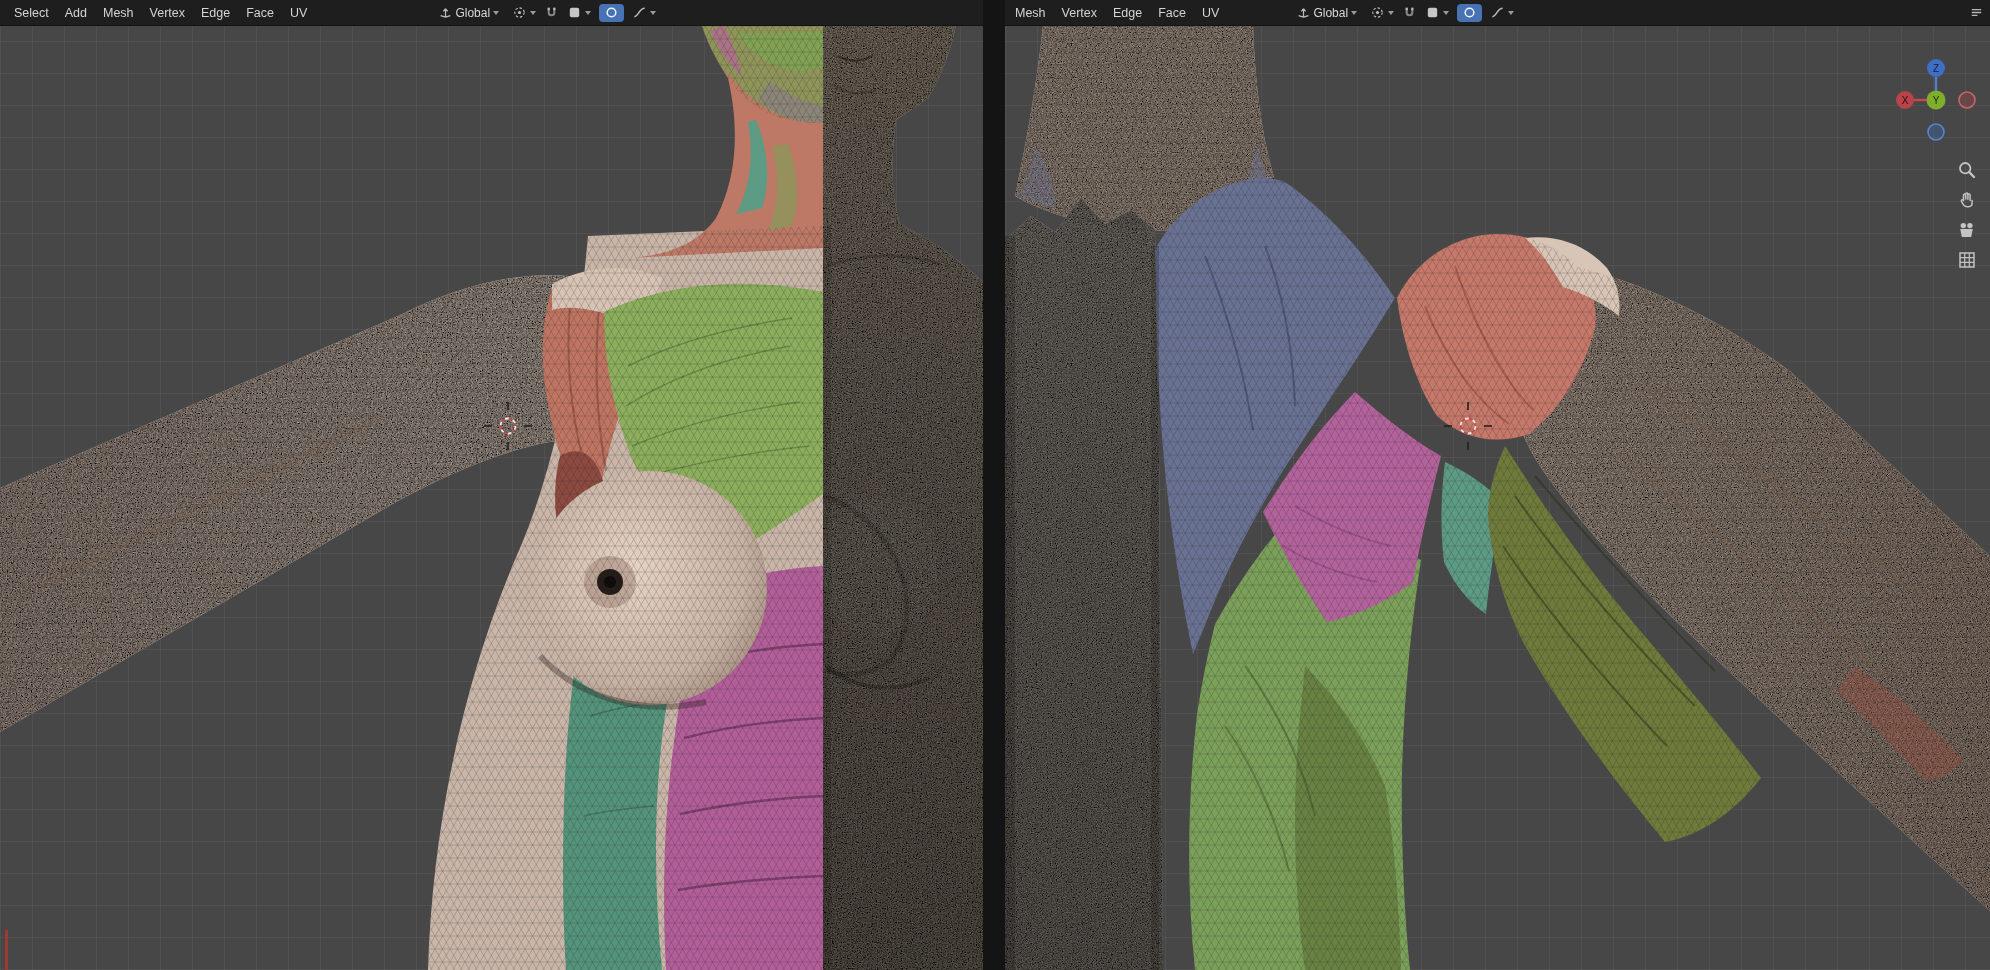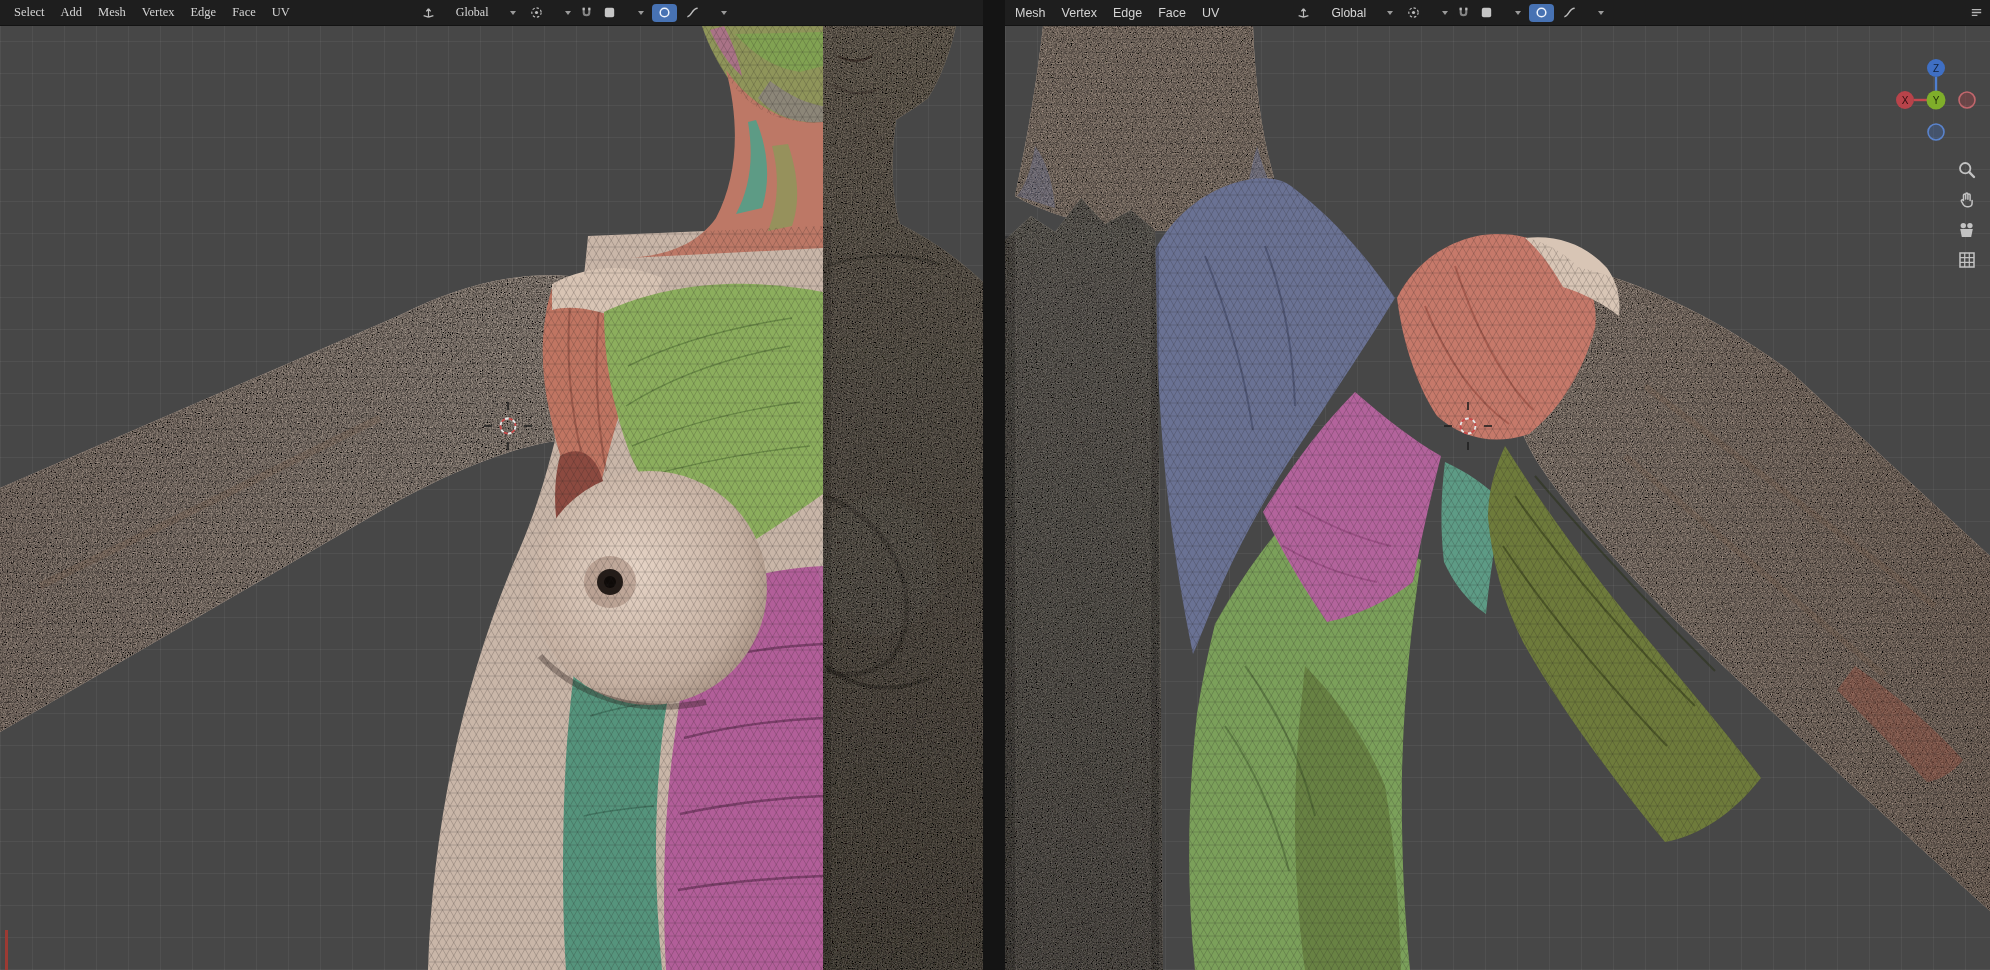--- a/index.html
+++ b/index.html
@@ -1,31 +1,31 @@
 <!DOCTYPE html>
 <html><head>
 <meta charset="utf-8">
 <style>
   html,body{margin:0;padding:0;background:#111;}
   .app{position:relative;width:1990px;height:970px;background:#161616;overflow:hidden;
        font-family:"Liberation Sans",sans-serif;-webkit-font-smoothing:antialiased;}
   .viewport{position:absolute;top:0;height:970px;}
-  .vp-left{left:0;width:983px;font-family:Liberation Serif, serif;}
+  .vp-left{left:0;width:983px;}
   .vp-right{left:1005px;width:985px;}
   .divider{position:absolute;top:0;left:983px;width:22px;height:970px;background:#141414;}
 
   
   .vp-header{height:26px;background:#1e1e1e;display:flex;align-items:center;
              padding:0 6px;box-sizing:border-box;border-bottom:1px solid #131313;}
   .menus{display:flex;align-items:center;}
   .menu{color:#d4d4d4;font-size:12.5px;padding:4px 8px;border-radius:3px;cursor:default;white-space:nowrap;}
   .hdr-cluster{display:flex;align-items:center;gap:3px;}
   .vp-left .hdr-cluster{margin-left:118px;}
   .vp-right .hdr-cluster{margin-left:64px;}
-  .pill{display:flex;align-items:center;gap:20px;background:#272727;border-radius:4px;
+  .pill{display:flex;align-items:center;gap:2px;background:#272727;border-radius:4px;
         padding:2px 5px;height:18px;box-sizing:border-box;}
   .pill.plain{background:transparent;}
   .pill.active{background:#4772b3;}
   .lbl{color:#d8d8d8;font-size:12px;}
   .ic{width:15px;height:15px;display:block;}
   .chev{width:0;height:0;border-left:3.5px solid transparent;border-right:3.5px solid transparent;
         border-top:4px solid #9a9a9a;margin-left:1px;}
   .corner{margin-left:auto;}
 
   

